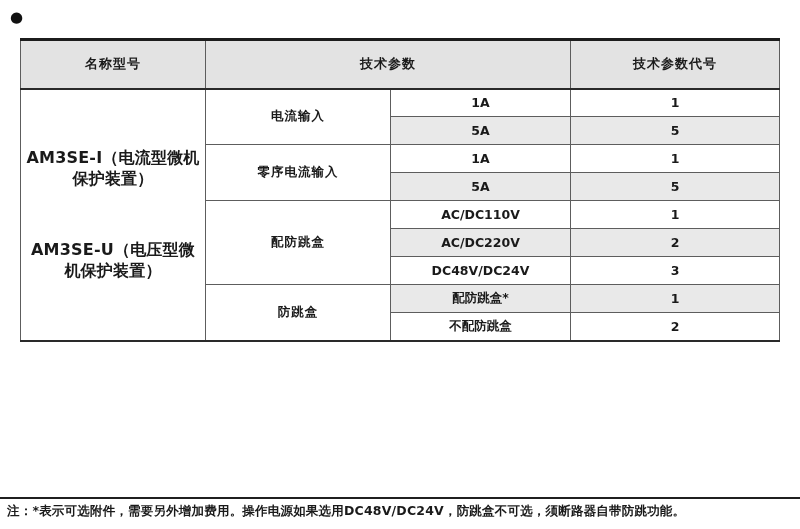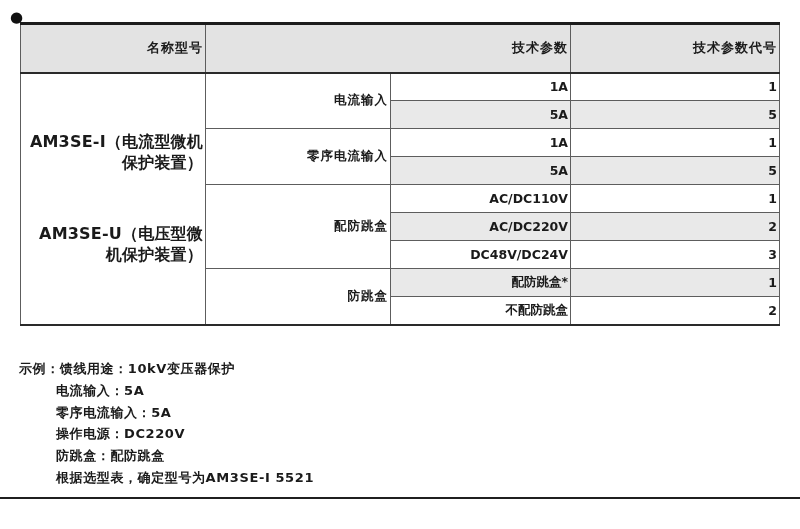--- a/index.html
+++ b/index.html
@@ -15,24 +15,24 @@
   
   .doc-title {
     position: absolute; top: 10px; left: 10px;
     display: flex; align-items: center; gap: 9px;
     font-size: 14px; letter-spacing: 0.5px;
   }
   .bullet { font-size: 15px; line-height: 1; color: #111; }
 
   
   table.spec {
-    position: absolute; top: 22px; left: 20px;
+    position: absolute; top: 38px; left: 20px;
     width: 759px; height: 241px;
     border-collapse: collapse; table-layout: fixed;
-    font-size: 12.5px; text-align: right;
+    font-size: 12.5px; text-align: center;
     border: 1px solid #4a4a4a;
     border-top: 3px solid #1c1c1c;
     border-bottom: 2px solid #2a2a2a;
   }
   .spec th, .spec td {
     border: 1px solid #5d5d5d;
     padding: 0 2px;
     font-weight: bold;
     vertical-align: middle;
     overflow: hidden;
@@ -133,24 +133,17 @@
         <td class="shaded">配防跳盒*</td>
         <td class="shaded">1</td>
       </tr>
       <tr>
         <td>不配防跳盒</td>
         <td>2</td>
       </tr>
     </tbody>
   </table>
 
-  <div class="example">
-    <div class="example-line">示例：馈线用途：10kV变压器保护</div>
-    <div class="example-line indent">电流输入：5A</div>
-    <div class="example-line indent">零序电流输入：5A</div>
-    <div class="example-line indent">操作电源：DC220V</div>
-    <div class="example-line indent">防跳盒：配防跳盒</div>
-    <div class="example-line indent">根据选型表，确定型号为AM3SE-I 5521</div>
-  </div>
 
   <div class="note-divider"></div>
+  <div class="note-text">注：*表示可选附件，需要另外增加费用。操作电源如果选用DC48V/DC24V，防跳盒不可选，须断路器自带防跳功能。</div>
 
 </div>
 
 </body></html>

